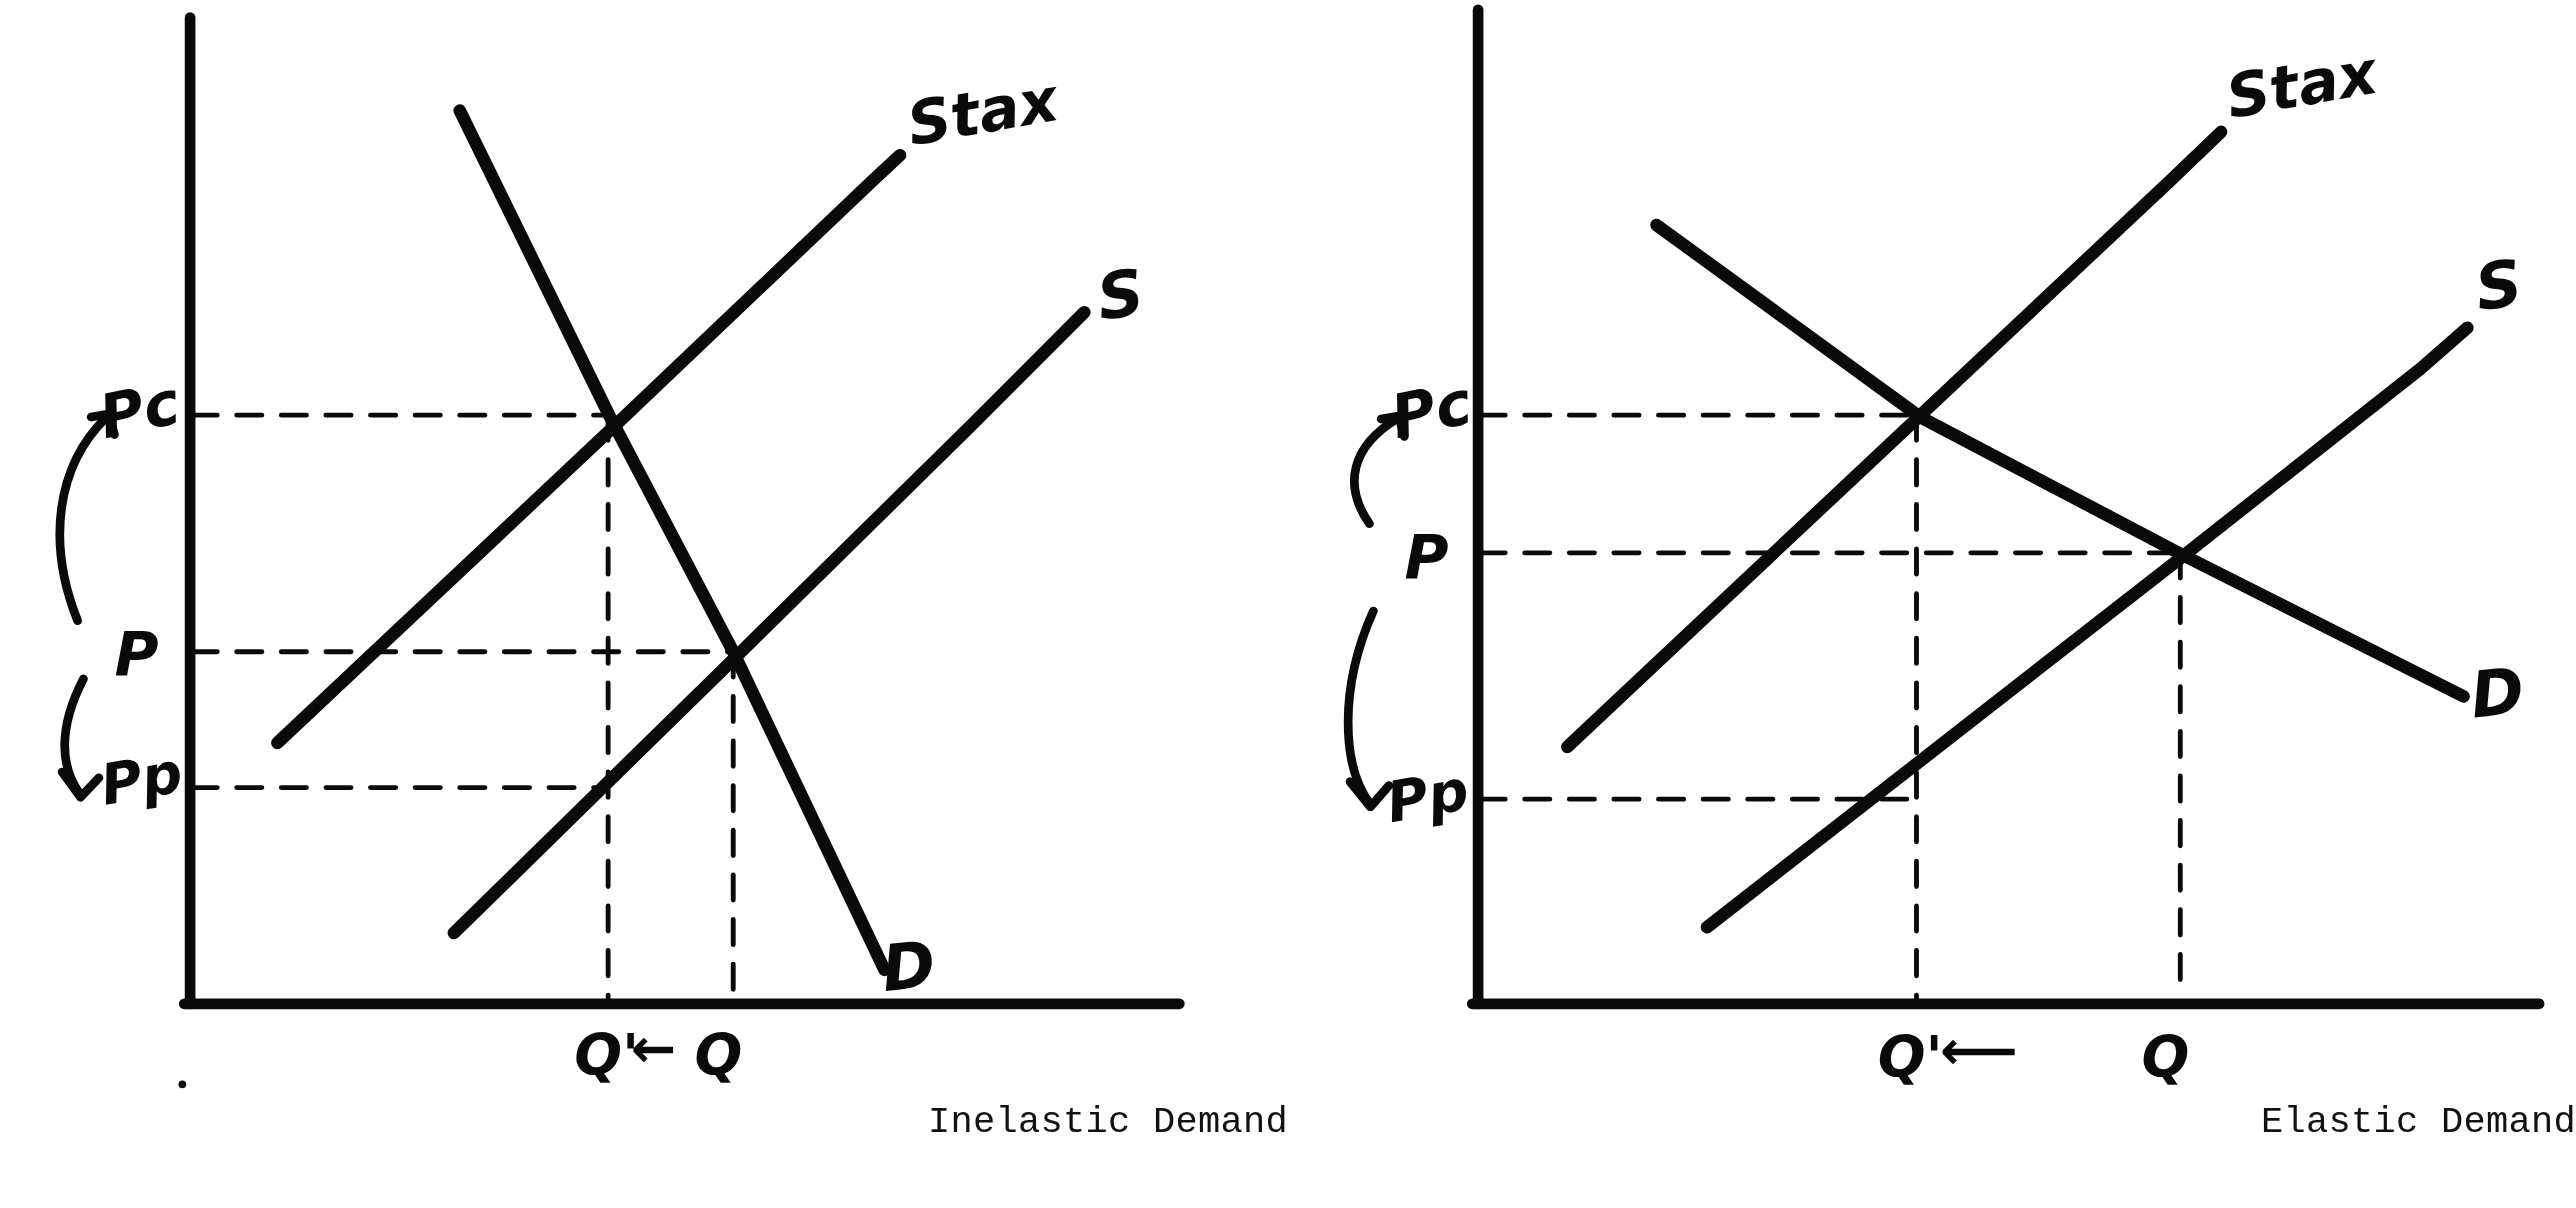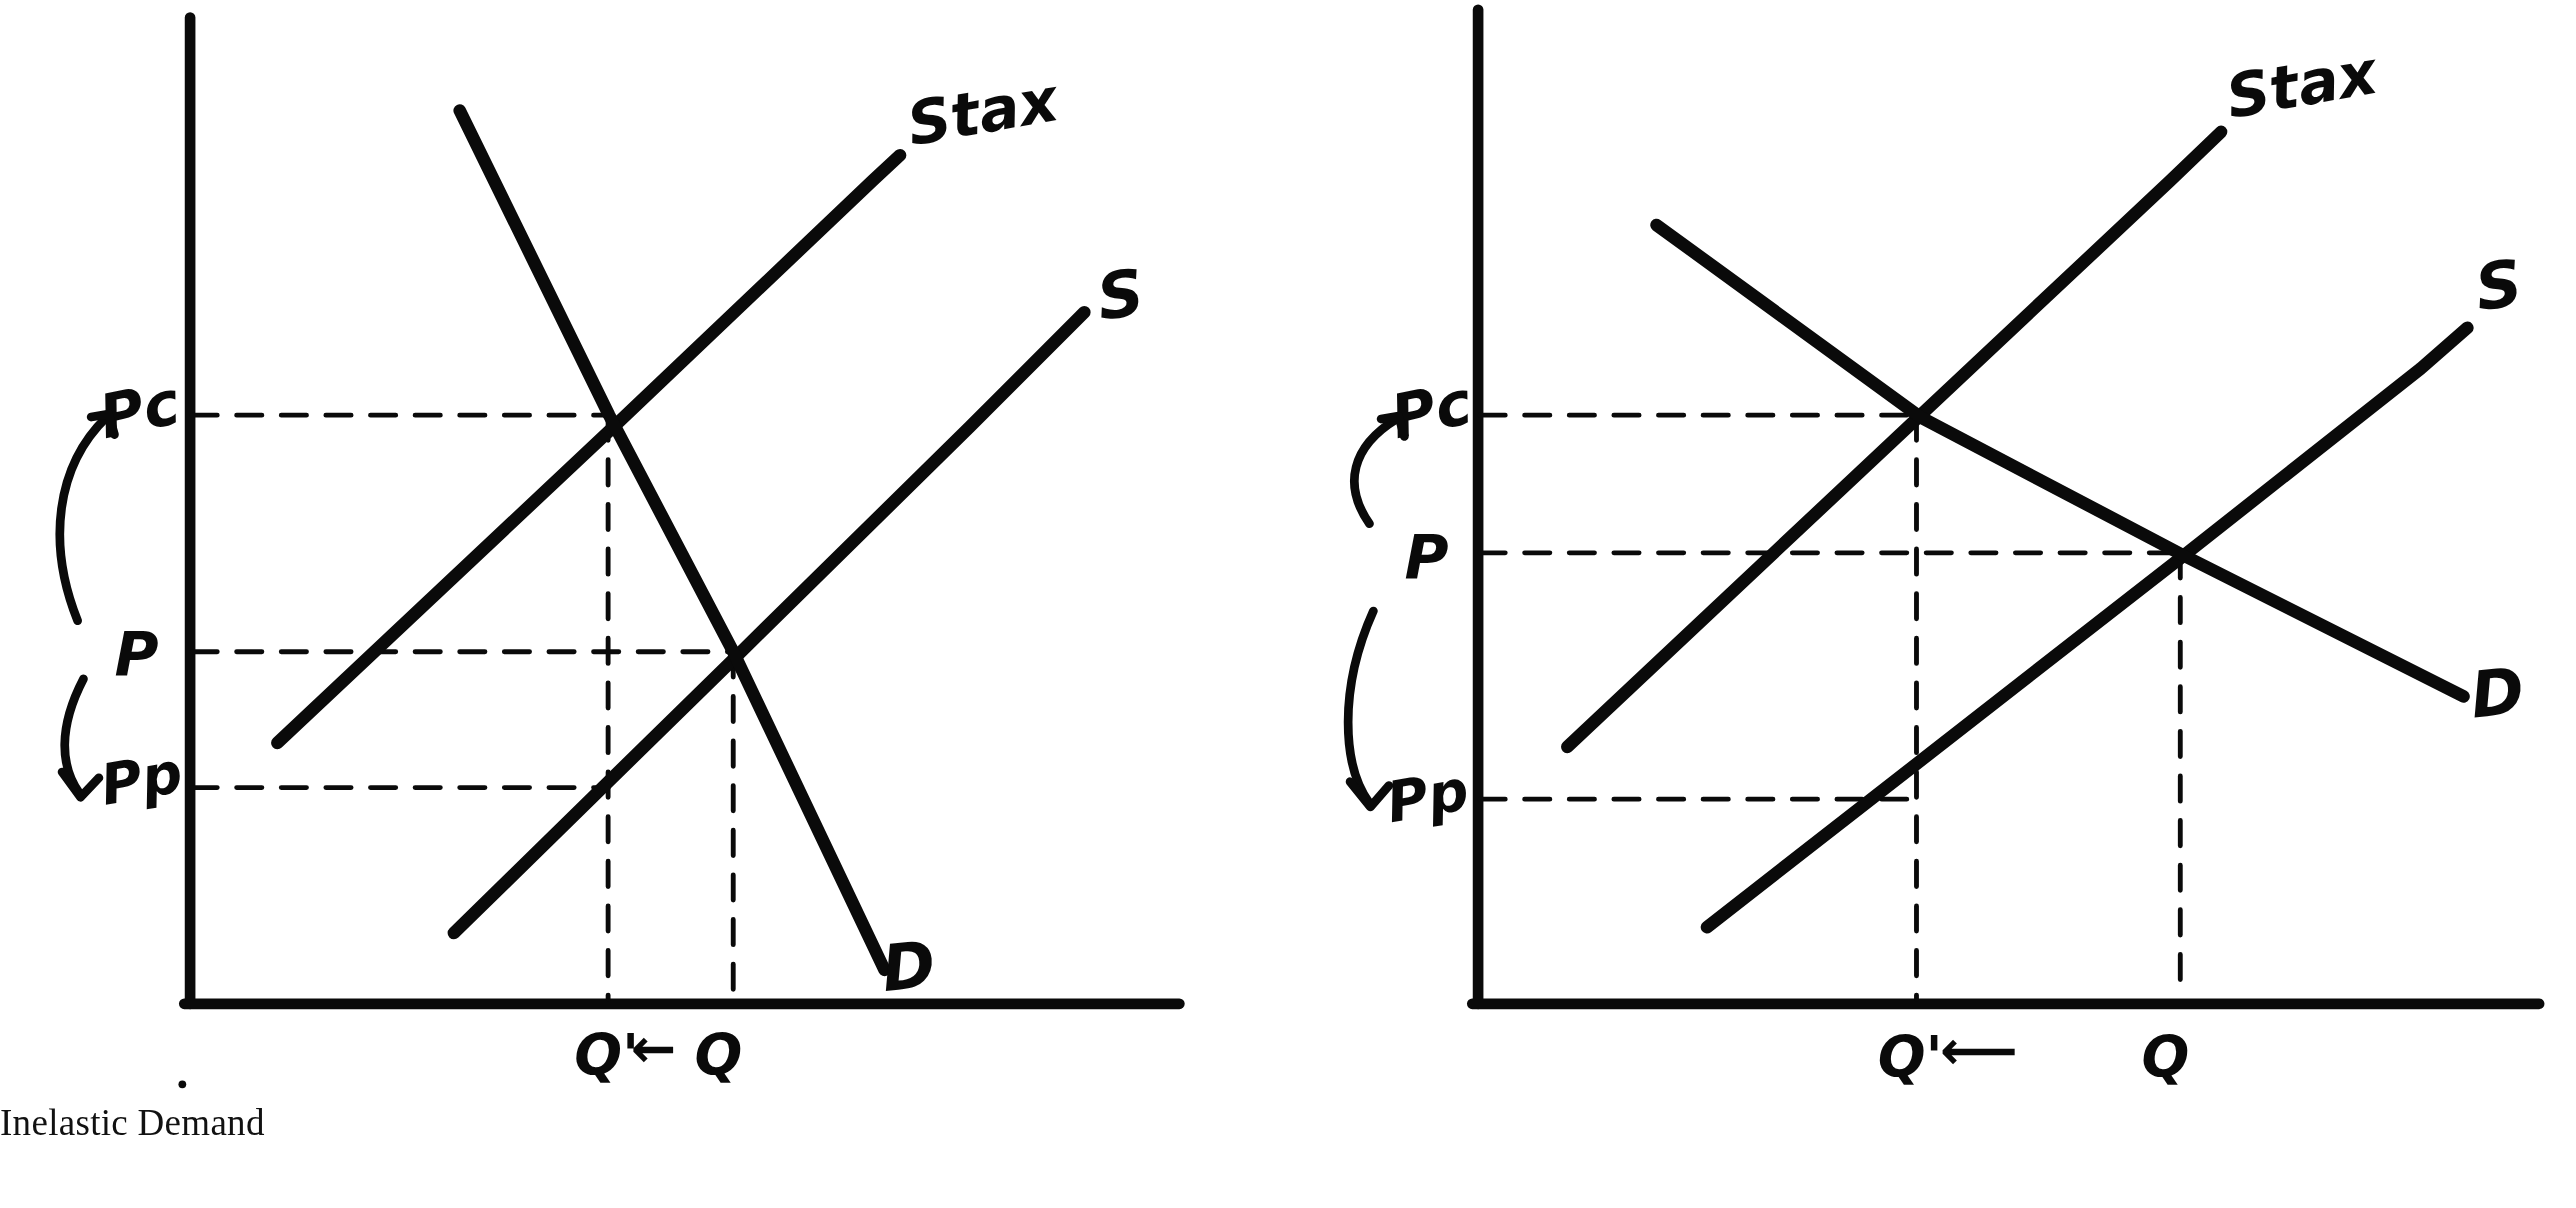--- a/index.html
+++ b/index.html
@@ -2,22 +2,22 @@
 <html><head>
 <meta charset="utf-8">
 <style>
   html,body{margin:0;padding:0;background:#ffffff;}
   body{width:2576px;height:1208px;font-family:"Liberation Sans",sans-serif;overflow:hidden;}
   .board{position:relative;width:2576px;height:1208px;background:#fff;}
   .panel{position:absolute;top:0;height:1208px;width:1288px;}
   .panel-left{left:0;}
   .panel-right{left:1288px;}
   .plot{position:absolute;left:0;top:0;width:1288px;height:1096px;}
-  .caption{position:absolute;left:0;width:1288px;top:1101px;text-align:left;
-           font-size:37px;color:#111;font-family:Liberation Serif, serif;letter-spacing:0.3px;}
+  .caption{position:absolute;left:0;width:1288px;top:1101px;text-align:right;
+           font-size:37px;color:#111;font-family:Liberation Mono, monospace;letter-spacing:0.3px;}
   svg{display:block;}
   .ink{stroke:#0a0a0a;fill:none;stroke-linecap:round;stroke-linejoin:round;}
   .axis{stroke-width:11;}
   .curve{stroke-width:13;}
   .dash{stroke-width:5;stroke-dasharray:26 20;}
   .arrowpath{stroke-width:9;}
   .hand{fill:#0a0a0a;font-family:"DejaVu Sans",sans-serif;font-weight:bold;font-style:italic;}
 </style>
 </head>
 <body>
@@ -140,16 +140,17 @@
       <g>
         <text class="hand" x="608" y="1110" font-size="58">Q'</text>
       </g>
       <g>
         <text class="hand" x="672" y="1102" font-size="56">⟵</text>
       </g>
       <g>
         <text class="hand" x="880" y="1110" font-size="58">Q</text>
       </g>
     </svg>
+    <div class="caption">Elastic Demand</div>
   </div>
 
 </div>
 
 
 </body></html>

